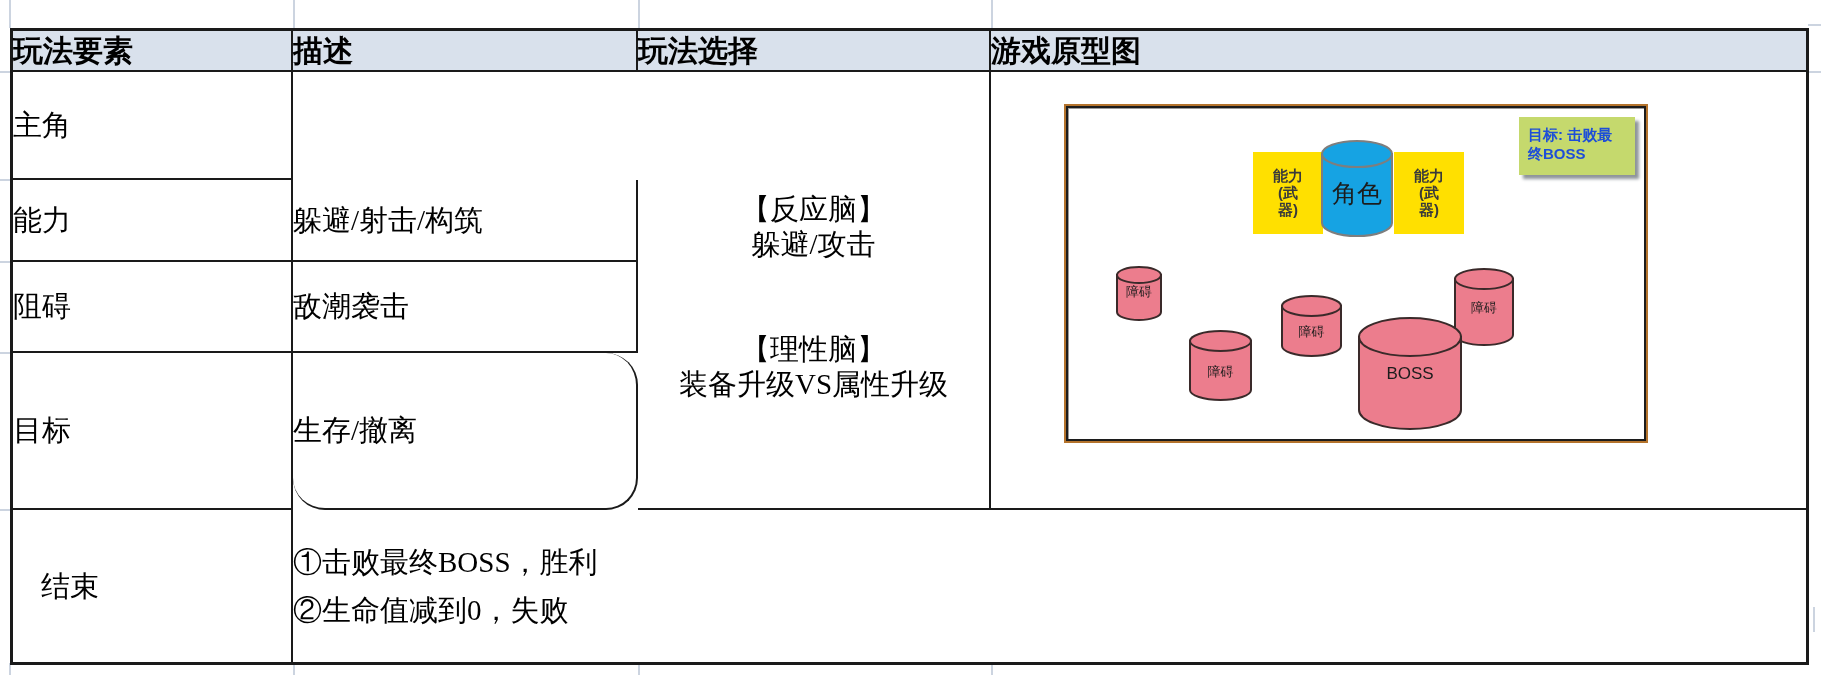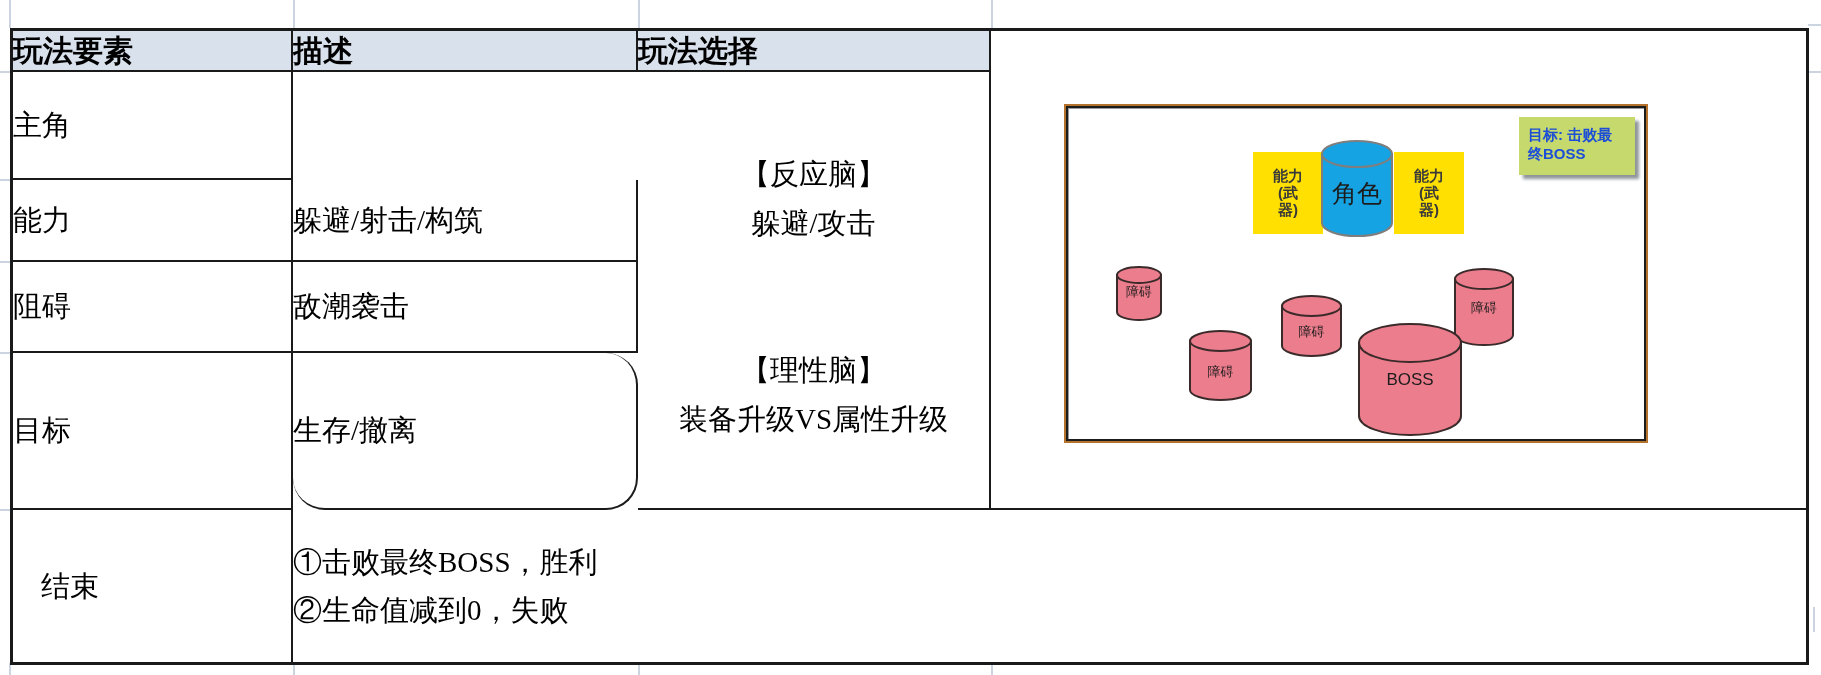--- a/index.html
+++ b/index.html
@@ -18,21 +18,21 @@
     display:grid;
     grid-template-columns:280px 345px 353px 1fr;
     grid-template-rows:41px 108px 82px 91px 157px 1fr;
   }
   .cell{box-sizing:border-box;border-right:2px solid #1a1a1a;border-bottom:2px solid #1a1a1a;
         display:flex;align-items:center;padding-left:0;font-size:29px;line-height:1.2;}
   .th{background:#d9e1ec;font-weight:bold;font-size:30px;}
   .no-r{border-right:none;} .no-b{border-bottom:none;}
   .choice-cell{
     grid-column:3;grid-row:2/6;justify-content:center;padding:14px 0 0 0;
-    text-align:center;white-space:pre-line;line-height:49px;
+    text-align:center;white-space:pre-line;line-height:35px;
   }
   .proto-cell{grid-column:4;grid-row:2/6;position:relative;padding:0;display:block;}
   .end-desc{white-space:pre-line;line-height:48px;}
 
   
   #proto-canvas{
     position:absolute;left:75px;top:34px;width:580px;height:335px;
     box-sizing:border-box;background:#fff;border:2px solid #1c1c1c;
     outline:2px solid #b4732c;box-shadow:inset 1px 1px 0 #9a9a9a;
     font-family:"Liberation Sans","DejaVu Sans",sans-serif;
@@ -53,21 +53,21 @@
   .cyl svg{display:block;overflow:visible;}
   .cyl-char path,.cyl-char ellipse{fill:var(--c-character,#16a3e3);stroke:#7e7e7e;stroke-width:2;}
   .cyl-pink path,.cyl-pink ellipse{fill:var(--c-obstacle,#ec7d8d);stroke:#3a2a2a;stroke-width:2;}
   .cyl text{fill:#1c1c1c;stroke:none;text-anchor:middle;
     font-family:"Liberation Sans","DejaVu Sans",sans-serif;}
   #cyl-character{left:253px;top:32px;z-index:2;}
   #obstacle-1{left:48px;top:158px;}
   #obstacle-2{left:121px;top:222px;}
   #obstacle-3{left:213px;top:187px;}
   #obstacle-4{left:386px;top:160px;z-index:1;}
-  #cyl-boss{left:290px;top:215px;z-index:2;}
+  #cyl-boss{left:290px;top:209px;z-index:2;}
 </style>
 </head>
 <body>
 
 <div id="screen">
 
   <div class="gridstub gv" style="left:9px;top:0;height:28px;"></div>
   <div class="gridstub gv" style="left:293px;top:0;height:28px;"></div>
   <div class="gridstub gv" style="left:638px;top:0;height:28px;"></div>
   <div class="gridstub gv" style="left:991px;top:0;height:28px;"></div>
@@ -82,20 +82,21 @@
   <div class="gridstub gh" style="left:0;top:261px;width:10px;"></div>
   <div class="gridstub gh" style="left:0;top:352px;width:10px;"></div>
   <div class="gridstub gh" style="left:0;top:509px;width:10px;"></div>
   <div class="gridstub gv" style="left:1813px;top:607px;height:25px;"></div>
 
   <div id="sheet-table">
 
     <div class="cell th">玩法要素</div>
     <div class="cell th">描述</div>
     <div class="cell th">玩法选择</div>
+    <div class="cell th no-r">游戏原型图</div>
 
     <div class="cell choice-cell">【反应脑】
 躲避/攻击
 
 
 【理性脑】
 装备升级VS属性升级</div>
 
     <div class="cell proto-cell no-r">
       <div id="proto-canvas">

